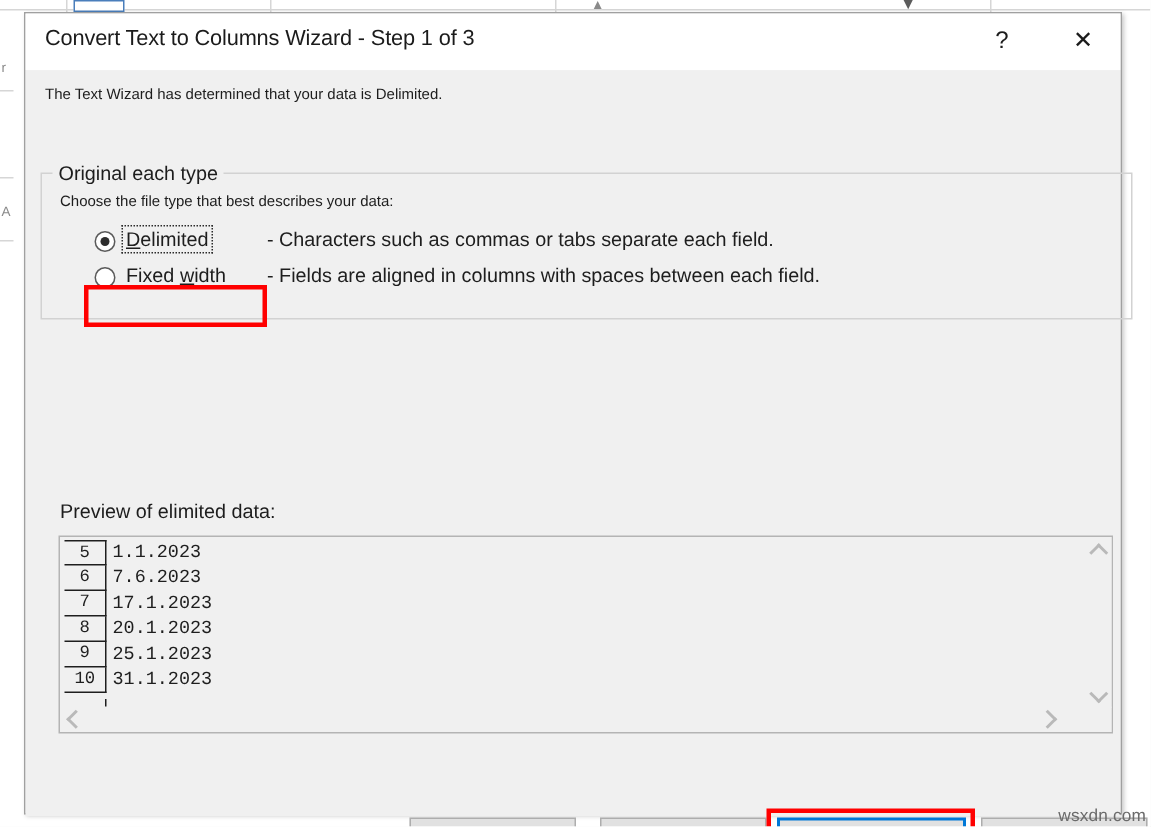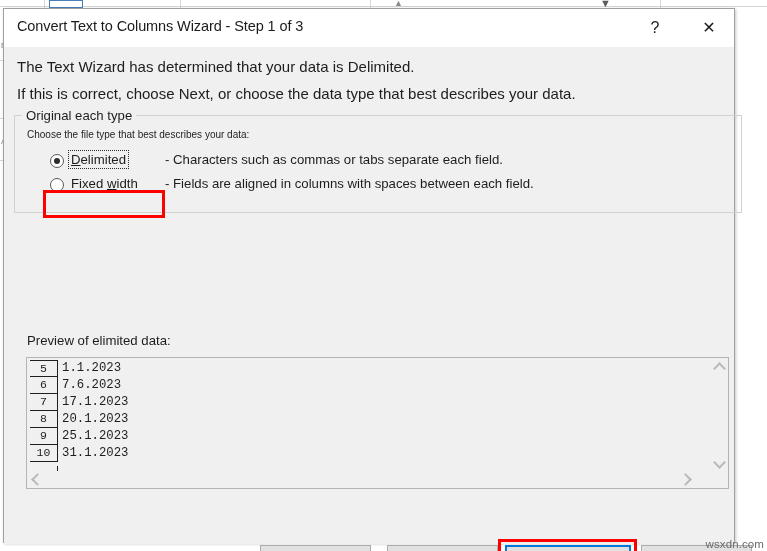--- a/index.html
+++ b/index.html
@@ -46,21 +46,21 @@
   }
   .excel-blue-block {
     position: absolute;
     border: 1px solid #4a7ebb;
     background: #ffffff;
   }
 
   
   .dialog {
     position: absolute;
-    left: 3px;
+    left: 16px;
     top: 8px;
     width: 732px;
     height: 535px;
     background: #e5e5e5;
     border: 1px solid #a0a0a0;
     box-shadow: 1px 1px 3px rgba(0,0,0,0.22);
     box-sizing: border-box;
   }
 
   .titlebar {
@@ -104,21 +104,21 @@
     position: absolute;
     left: 0;
     top: 38px;
     width: 100%;
     height: 497px;
     background: #f0f0f0;
   }
 
   .intro-line {
     position: absolute;
-    font-size: 15px;
+    font-size: 10px;
     color: #1d1d1d;
     white-space: nowrap;
     font-family: "Liberation Sans", sans-serif;
   }
   .intro-line.l1 { left: 13px; top: 11px; }
   .intro-line.l2 { left: 13px; top: 38px; }
 
   
   .groupbox {
     position: absolute;
@@ -419,21 +419,20 @@
         <span class="glyph-help">?</span>
       </div>
       <div class="titlebar-btn close">
         <span class="glyph-close">✕</span>
       </div>
     </div>
 
     <div class="dialog-body">
 
       <div class="intro-line l1">The Text Wizard has determined that your data is Delimited.</div>
-      <div class="intro-line l2">If this is correct, choose Next, or choose the data type that best describes your data.</div>
 
       <div class="groupbox"></div>
       <div class="groupbox-title">Original each type</div>
 
       <div class="choose-label">Choose the file type that best describes your data:</div>
 
       <div class="radio-row r1">
         <span class="radio-mark checked"></span>
         <span class="radio-label focused"><span></span><span class="acc">D</span><span>elimited</span></span>
       </div>

